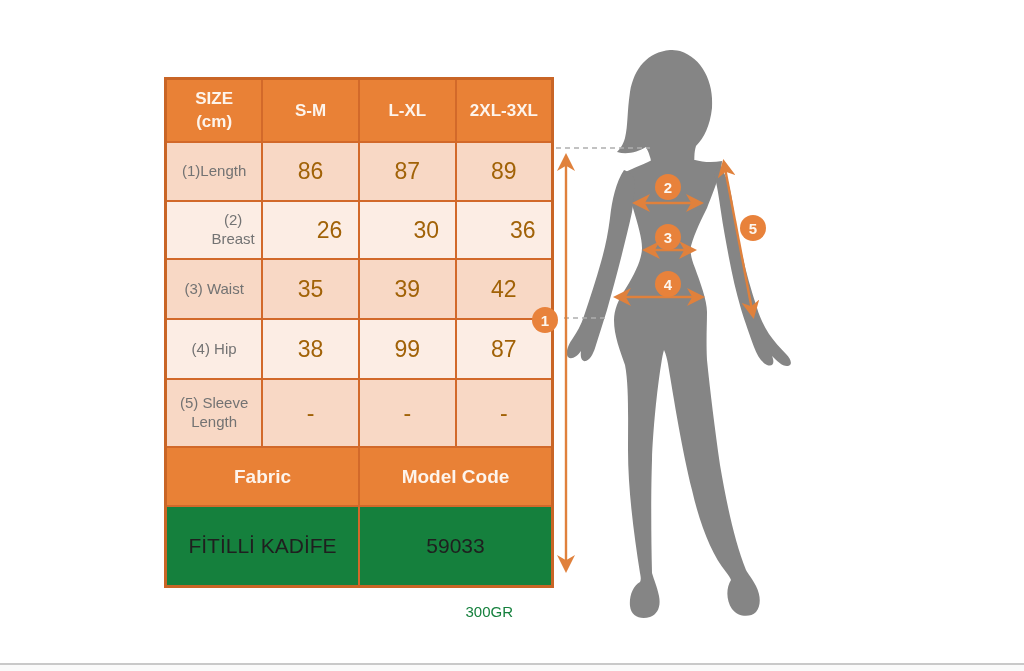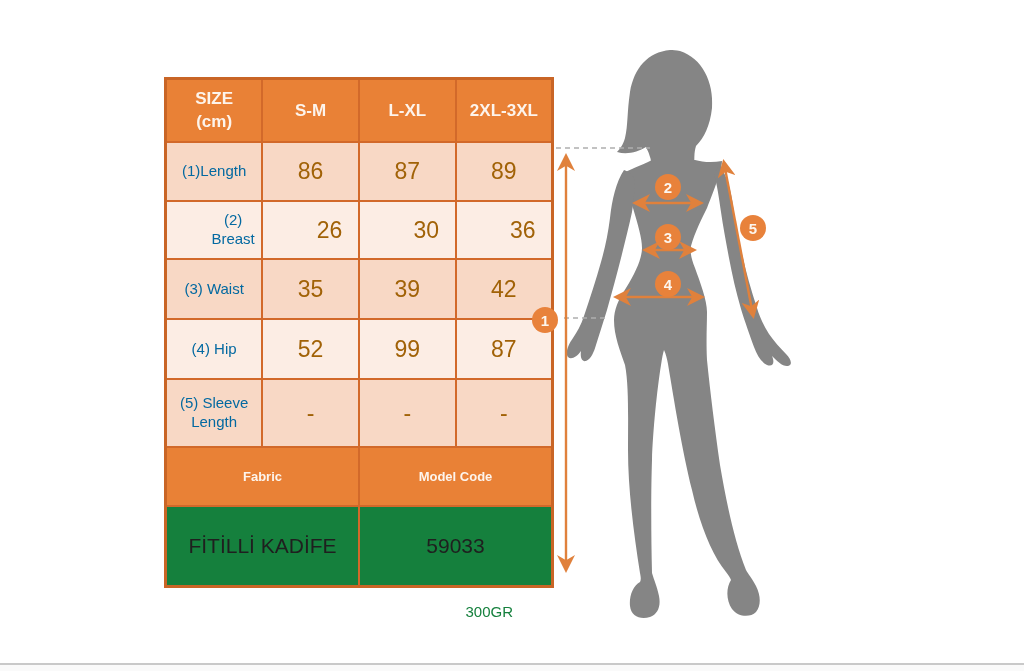--- a/index.html
+++ b/index.html
@@ -16,29 +16,29 @@
   }
   table.size-table td{
     border:2px solid #d2692a;
     text-align:center;vertical-align:middle;
     padding:0 4px;overflow:hidden;
   }
   td.hd{
     background:#e98136;color:#fdf4ec;font-weight:bold;font-size:17px;
   }
   .hd-title{line-height:1.35;}
-  td.lbl{font-size:15px;color:#0369a1;line-height:1.25;}
+  td.lbl{font-size:15px;color:#737373;line-height:1.25;}
   td.val{font-size:23px;color:#a16207;}
   tr.r-head td{height:61px;}
   tr.r1 td{height:57px;}
   tr.r2 td{height:56px;padding-left:42px;}
   tr.r3 td{height:58px;}
   tr.r4 td{height:58px;}
   tr.r5 td{height:66px;}
-  tr.r-fab td{height:57px;font-size:13px;}
+  tr.r-fab td{height:57px;font-size:19px;}
   tr.r-last td{height:78px;}
   .tint-a{background:#f8d8c5;}
   .tint-b{background:#fcede4;}
   .tint-c{background:#15803d;}
   td.big{font-size:21px;color:#1f1f1f;font-weight:500;}
   
   .footnote{
     position:absolute;left:123px;top:603px;width:390px;
     text-align:right;font-size:15px;color:#15803d;
   }
@@ -91,21 +91,21 @@
       <td class="val tint-b">36</td>
     </tr>
     <tr class="r3">
       <td class="lbl tint-a">(3) Waist</td>
       <td class="val tint-a">35</td>
       <td class="val tint-a">39</td>
       <td class="val tint-a">42</td>
     </tr>
     <tr class="r4">
       <td class="lbl tint-b">(4) Hip</td>
-      <td class="val tint-b">52</td>
+      <td class="val tint-b">38</td>
       <td class="val tint-b">99</td>
       <td class="val tint-b">87</td>
     </tr>
     <tr class="r5">
       <td class="lbl tint-a">(5) Sleeve Length</td>
       <td class="val tint-a">-</td>
       <td class="val tint-a">-</td>
       <td class="val tint-a">-</td>
     </tr>
     <tr class="r-fab">

